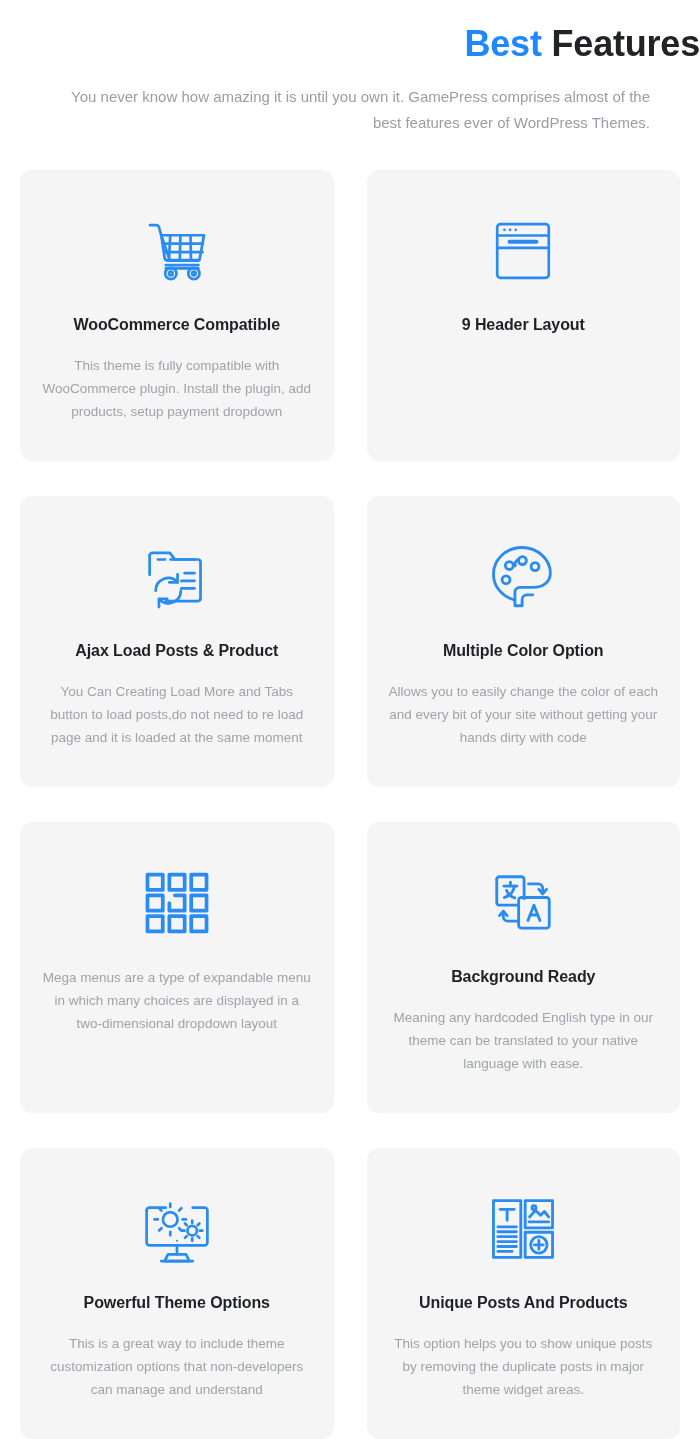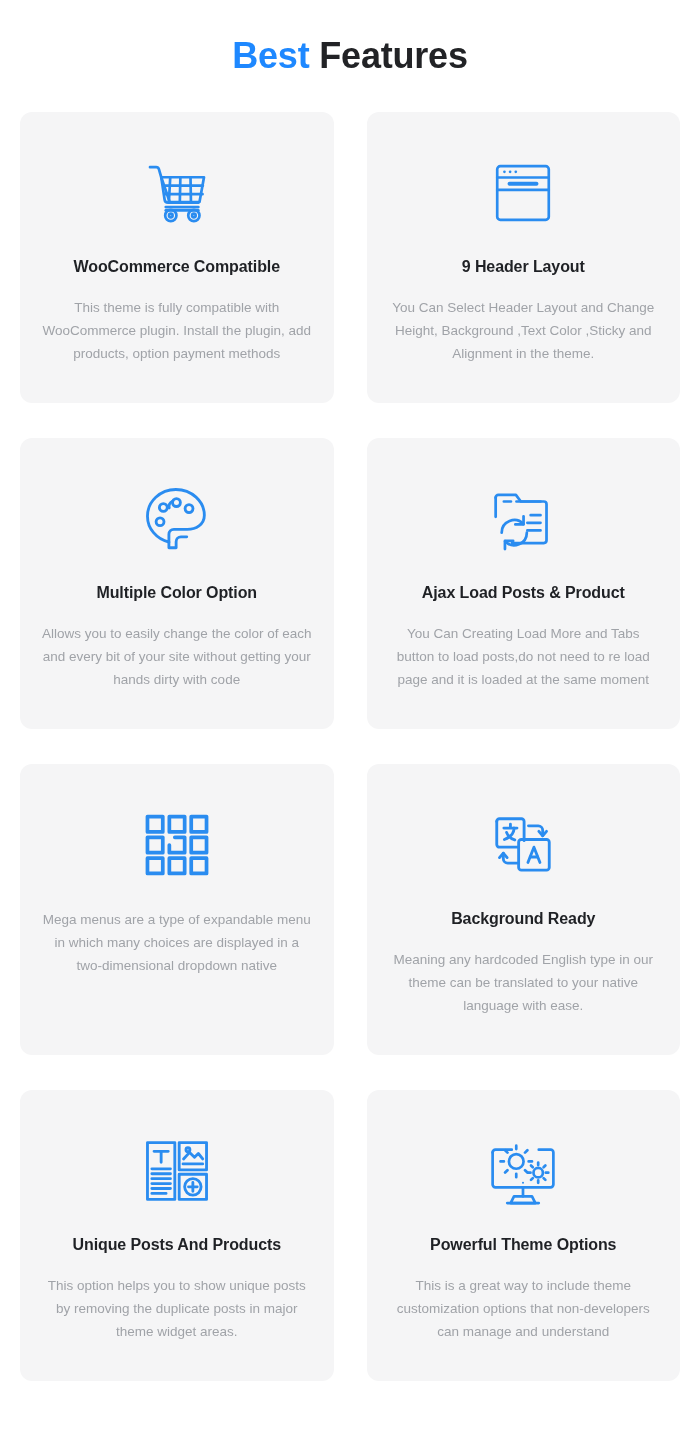--- a/index.html
+++ b/index.html
@@ -18,22 +18,22 @@
   .page {
     width: 700px;
     min-height: 1439px;
     background: #ffffff;
     padding: 0;
     position: relative;
   }
 
   
   .section-head {
-    padding-top: 34px;
-    text-align: center;
+    padding-top: 22px;
+    text-align: right;
   }
 
   .section-title {
     font-size: 36px;
     line-height: 44px;
     font-weight: 700;
     color: #222326;
     letter-spacing: -0.2px;
   }
 
@@ -101,20 +101,21 @@
     max-width: 278px;
   }
 </style>
 </head>
 <body>
 
 <div class="page">
 
   <div class="section-head">
     <h1 class="section-title"><span class="accent">Best</span> <span>Features</span></h1>
+    <p class="section-sub">You never know how amazing it is until you own it. GamePress comprises almost of the best features ever of WordPress Themes.</p>
   </div>
 
   <div class="features-grid">
 
     <div class="feature-card">
       <div class="feature-icon">
         <svg width="72" height="72" viewBox="0 0 64 64" fill="none" stroke="#2a8cf0" stroke-width="2.4" stroke-linecap="round" stroke-linejoin="round">
           <path d="M8 9h5.5a2.5 2.5 0 0 1 2.4 1.8L18 18"></path>
           <path d="M18 18h38l-4 22H25.5z"></path>
           <path d="M18 18l3 20a3 3 0 0 0 3 2.6h27"></path>
@@ -122,86 +123,85 @@
           <path d="M20 25.5h35M21.2 33h33.5"></path>
           <path d="M22 44.5h29"></path>
           <circle cx="26.5" cy="52" r="5"></circle>
           <circle cx="26.5" cy="52" r="1.6"></circle>
           <circle cx="47" cy="52" r="5"></circle>
           <circle cx="47" cy="52" r="1.6"></circle>
           <path d="M22 47.5h29"></path>
         </svg>
       </div>
       <div class="feature-title">WooCommerce Compatible</div>
-      <div class="feature-desc">This theme is fully compatible with WooCommerce plugin. Install the plugin, add products, option payment methods</div>
+      <div class="feature-desc">This theme is fully compatible with WooCommerce plugin. Install the plugin, add products, setup payment dropdown</div>
     </div>
 
     <div class="feature-card">
       <div class="feature-icon">
         <svg width="66" height="66" viewBox="0 0 64 64" fill="none" stroke="#2a8cf0" stroke-width="2.6" stroke-linecap="round" stroke-linejoin="round">
           <rect x="7" y="6" width="50" height="52" rx="3"></rect>
           <path d="M7 17h50M7 29h50"></path>
           <circle cx="14" cy="11.5" r="1.3" fill="#2a8cf0" stroke="none"></circle>
           <circle cx="19.5" cy="11.5" r="1.3" fill="#2a8cf0" stroke="none"></circle>
           <circle cx="25" cy="11.5" r="1.3" fill="#2a8cf0" stroke="none"></circle>
           <path d="M19 23h26" stroke-width="4"></path>
         </svg>
       </div>
       <div class="feature-title">9 Header Layout</div>
-      <div class="feature-desc">You Can Select Header Layout and Change Height, Background ,Text Color ,Sticky and Alignment in the theme.</div>
-    </div>
-
-    <div class="feature-card">
-      <div class="feature-icon">
-        <svg width="70" height="70" viewBox="0 0 64 64" fill="none" stroke="#2a8cf0" stroke-width="2.6" stroke-linecap="round" stroke-linejoin="round">
-          <path d="M31 5C16.6 5 5 15.9 5 29.4c0 11.4 8.3 21 19.6 23.7V46a4.5 4.5 0 0 1 4.5-4.5h12.3c7.8 0 15.6-4.3 15.6-12.9C57 15.9 45.4 5 31 5z"></path>
-          <path d="M24.6 53.1v5.2h6.6v-5.6a4.4 4.4 0 0 1 4.4-4.4h5.3"></path>
-          <circle cx="19.5" cy="21.5" r="3.6"></circle>
-          <circle cx="16.5" cy="34.5" r="3.6"></circle>
-          <circle cx="31.5" cy="17" r="3.6"></circle>
-          <circle cx="43" cy="22.5" r="3.6"></circle>
-          <path d="M28.2 15.5c-2.6 1.3-4 3.8-3.3 6.4"></path>
-        </svg>
-      </div>
-      <div class="feature-title">Multiple Color Option</div>
-      <div class="feature-desc">Allows you to easily change the color of each and every bit of your site without getting your hands dirty with code</div>
     </div>
 
     <div class="feature-card">
       <div class="feature-icon">
         <svg width="70" height="70" viewBox="0 0 64 64" fill="none" stroke="#2a8cf0" stroke-width="2.5" stroke-linecap="round" stroke-linejoin="round">
           <path d="M7 12.5A2.5 2.5 0 0 1 9.5 10h16l4.5 6h21a2.5 2.5 0 0 1 2.5 2.5v33a2.5 2.5 0 0 1-2.5 2.5H22"></path>
           <path d="M7 12.5V30"></path>
           <path d="M14.5 16h6.5M26 16h22"></path>
           <path d="M39 28.5h9M36 35.5h12M36 42.5h12"></path>
           <path d="M12.5 44.5a11.5 11.5 0 0 1 19.8-7.9"></path>
           <path d="M32.5 29.5v7.5h-7.5"></path>
           <path d="M35.5 44.5a11.5 11.5 0 0 1-19.8 7.9"></path>
           <path d="M15.5 59.5V52h7.5"></path>
         </svg>
       </div>
       <div class="feature-title">Ajax Load Posts &amp; Product</div>
       <div class="feature-desc">You Can Creating Load More and Tabs button to load posts,do not need to re load page and it is loaded at the same moment</div>
+    </div>
+
+    <div class="feature-card">
+      <div class="feature-icon">
+        <svg width="70" height="70" viewBox="0 0 64 64" fill="none" stroke="#2a8cf0" stroke-width="2.6" stroke-linecap="round" stroke-linejoin="round">
+          <path d="M31 5C16.6 5 5 15.9 5 29.4c0 11.4 8.3 21 19.6 23.7V46a4.5 4.5 0 0 1 4.5-4.5h12.3c7.8 0 15.6-4.3 15.6-12.9C57 15.9 45.4 5 31 5z"></path>
+          <path d="M24.6 53.1v5.2h6.6v-5.6a4.4 4.4 0 0 1 4.4-4.4h5.3"></path>
+          <circle cx="19.5" cy="21.5" r="3.6"></circle>
+          <circle cx="16.5" cy="34.5" r="3.6"></circle>
+          <circle cx="31.5" cy="17" r="3.6"></circle>
+          <circle cx="43" cy="22.5" r="3.6"></circle>
+          <path d="M28.2 15.5c-2.6 1.3-4 3.8-3.3 6.4"></path>
+        </svg>
+      </div>
+      <div class="feature-title">Multiple Color Option</div>
+      <div class="feature-desc">Allows you to easily change the color of each and every bit of your site without getting your hands dirty with code</div>
     </div>
 
     <div class="feature-card">
       <div class="feature-icon">
         <svg width="70" height="66" viewBox="0 0 64 60" fill="none" stroke="#2a8cf0" stroke-width="3.4" stroke-linecap="round" stroke-linejoin="round">
           <rect x="5" y="4" width="14" height="14"></rect>
           <rect x="25" y="4" width="14" height="14"></rect>
           <rect x="45" y="4" width="14" height="14"></rect>
           <rect x="5" y="23" width="14" height="14"></rect>
           <path d="M25 30v7h14V23h-9"></path>
           <rect x="45" y="23" width="14" height="14"></rect>
           <rect x="5" y="42" width="14" height="14"></rect>
           <rect x="25" y="42" width="14" height="14"></rect>
           <rect x="45" y="42" width="14" height="14"></rect>
         </svg>
       </div>
-      <div class="feature-desc">Mega menus are a type of expandable menu in which many choices are displayed in a two-dimensional dropdown native</div>
+      <div class="feature-desc">Mega menus are a type of expandable menu in which many choices are displayed in a two-dimensional dropdown layout</div>
     </div>
 
     <div class="feature-card">
       <div class="feature-icon">
         <svg width="70" height="70" viewBox="0 0 64 64" fill="none" stroke="#2a8cf0" stroke-width="2.6" stroke-linecap="round" stroke-linejoin="round">
           <path d="M8 10.5A2.5 2.5 0 0 1 10.5 8h20a2.5 2.5 0 0 1 2.5 2.5V28"></path>
           <path d="M8 10.5V31.5A2.5 2.5 0 0 0 10.5 34H27"></path>
           <rect x="28" y="27" width="28" height="28" rx="2.5"></rect>
           <path d="M14.5 16.5h12M20.5 13v3.5"></path>
           <path d="M24 16.5c-0.5 5-4 8.6-9 10.5"></path>
@@ -213,50 +213,50 @@
           <path d="M27 48.5h-9a4 4 0 0 1-4-4v-5"></path>
           <path d="M17.5 43.5L14 39.5l-3.5 4"></path>
         </svg>
       </div>
       <div class="feature-title">Background Ready</div>
       <div class="feature-desc">Meaning any hardcoded English type in our theme can be translated to your native language with ease.</div>
     </div>
 
     <div class="feature-card">
       <div class="feature-icon">
+        <svg width="72" height="70" viewBox="0 0 64 62" fill="none" stroke="#2a8cf0" stroke-width="2.4" stroke-linecap="round" stroke-linejoin="round">
+          <path d="M5 14.5A2.5 2.5 0 0 1 7.5 12H22"></path>
+          <path d="M5 14.5V43a2.5 2.5 0 0 0 2.5 2.5h49A2.5 2.5 0 0 0 59 43V14.5A2.5 2.5 0 0 0 56.5 12H46"></path>
+          <path d="M24 53.5h16l3 6H21z"></path>
+          <path d="M32 45.5v8"></path>
+          <path d="M18 59.5h28"></path>
+          <circle cx="26" cy="22.5" r="6.5"></circle>
+          <path d="M26 8.5v3M26 33.5v3M12 22.5h3M37 22.5h3M16.1 12.6l2.1 2.1M33.8 30.3l2.1 2.1M16.1 32.4l2.1-2.1M33.8 14.7l2.1-2.1"></path>
+          <circle cx="45.5" cy="32.5" r="4.2"></circle>
+          <path d="M45.5 23.5v2.2M45.5 39.3v2.2M36.5 32.5h2.2M52.3 32.5h2.2M39.1 26.1l1.6 1.6M50.3 37.3l1.6 1.6M39.1 38.9l1.6-1.6M50.3 27.7l1.6-1.6"></path>
+          <circle cx="32" cy="41.5" r="0.9" fill="#2a8cf0" stroke="none"></circle>
+        </svg>
+      </div>
+      <div class="feature-title">Powerful Theme Options</div>
+      <div class="feature-desc">This is a great way to include theme customization options that non-developers can manage and understand</div>
+    </div>
+
+    <div class="feature-card">
+      <div class="feature-icon">
         <svg width="70" height="70" viewBox="0 0 64 64" fill="none" stroke="#2a8cf0" stroke-width="2.6" stroke-linecap="round" stroke-linejoin="round">
           <rect x="5" y="6" width="25" height="52"></rect>
           <rect x="34" y="6" width="25" height="25"></rect>
           <rect x="34" y="35" width="25" height="23"></rect>
           <path d="M11 14h13M17.5 14v10"></path>
           <path d="M9 30h17M9 34.5h17M9 39h17M9 43.5h17M9 48h17M9 52.5h13"></path>
           <path d="M37.5 25.5h18"></path>
           <path d="M38 21l5.5-6 4.5 4.5 3.5-3.5 4 5"></path>
           <circle cx="42" cy="12.5" r="1.8"></circle>
           <circle cx="46.5" cy="46.5" r="7.5"></circle>
           <path d="M46.5 42.5v8M42.5 46.5h8"></path>
         </svg>
       </div>
       <div class="feature-title">Unique Posts And Products</div>
       <div class="feature-desc">This option helps you to show unique posts by removing the duplicate posts in major theme widget areas.</div>
     </div>
 
-    <div class="feature-card">
-      <div class="feature-icon">
-        <svg width="72" height="70" viewBox="0 0 64 62" fill="none" stroke="#2a8cf0" stroke-width="2.4" stroke-linecap="round" stroke-linejoin="round">
-          <path d="M5 14.5A2.5 2.5 0 0 1 7.5 12H22"></path>
-          <path d="M5 14.5V43a2.5 2.5 0 0 0 2.5 2.5h49A2.5 2.5 0 0 0 59 43V14.5A2.5 2.5 0 0 0 56.5 12H46"></path>
-          <path d="M24 53.5h16l3 6H21z"></path>
-          <path d="M32 45.5v8"></path>
-          <path d="M18 59.5h28"></path>
-          <circle cx="26" cy="22.5" r="6.5"></circle>
-          <path d="M26 8.5v3M26 33.5v3M12 22.5h3M37 22.5h3M16.1 12.6l2.1 2.1M33.8 30.3l2.1 2.1M16.1 32.4l2.1-2.1M33.8 14.7l2.1-2.1"></path>
-          <circle cx="45.5" cy="32.5" r="4.2"></circle>
-          <path d="M45.5 23.5v2.2M45.5 39.3v2.2M36.5 32.5h2.2M52.3 32.5h2.2M39.1 26.1l1.6 1.6M50.3 37.3l1.6 1.6M39.1 38.9l1.6-1.6M50.3 27.7l1.6-1.6"></path>
-          <circle cx="32" cy="41.5" r="0.9" fill="#2a8cf0" stroke="none"></circle>
-        </svg>
-      </div>
-      <div class="feature-title">Powerful Theme Options</div>
-      <div class="feature-desc">This is a great way to include theme customization options that non-developers can manage and understand</div>
-    </div>
-
   </div>
 </div>
 
 </body></html>

